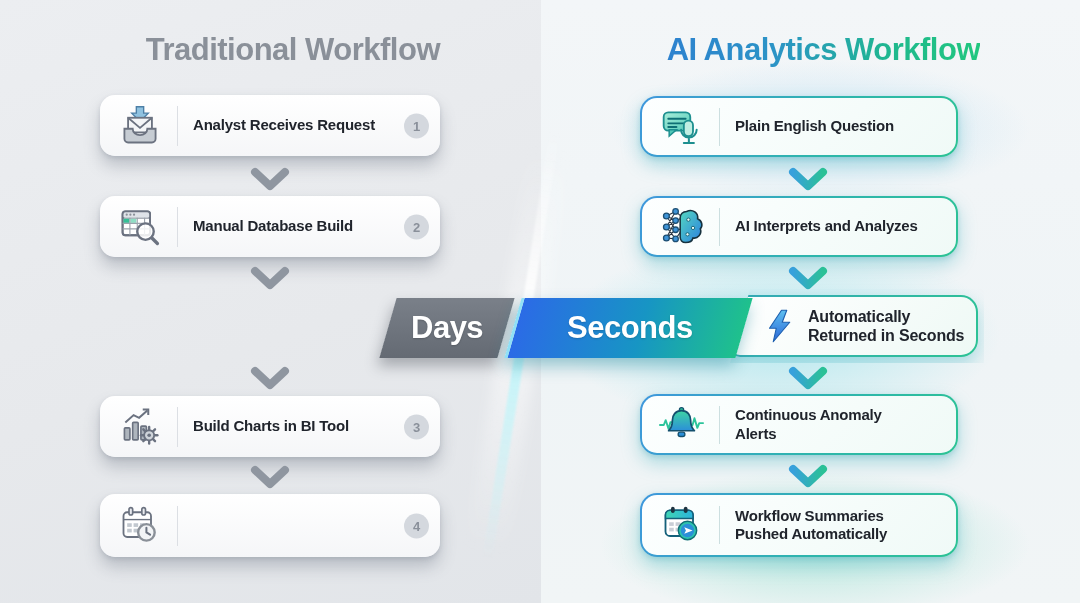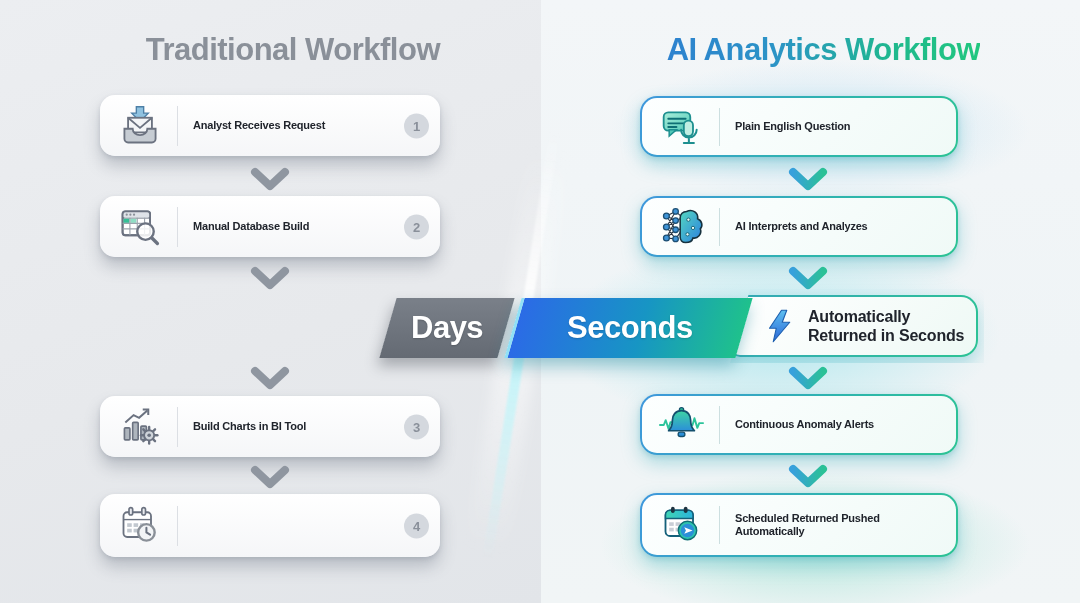--- a/index.html
+++ b/index.html
@@ -44,21 +44,21 @@
   .card-r-outer{position:absolute;left:640px;width:318px;height:61px;border-radius:17px;
     background:linear-gradient(120deg,#3f97dd 0%,#2eb4ae 55%,#2cc394 100%);
     box-shadow:0 8px 18px rgba(60,175,190,.38),0 2px 5px rgba(60,150,170,.22);
     padding:0;}
   .card-r-inner{position:absolute;inset:2px;border-radius:15px;
     background:linear-gradient(135deg,#fdffff 0%,#f0faf7 100%);
     display:flex;align-items:center;}
   .icon-box{width:46px;height:46px;flex:0 0 46px;margin-left:17px;display:flex;align-items:center;justify-content:center;}
   .divider-l{width:1px;height:40px;background:#dcdfe4;margin-left:14px;}
   .divider-r{width:1px;height:38px;background:#ccdfe0;margin-left:14px;}
-  .step-label{margin-left:15px;font-size:11px;font-weight:700;color:#20242c;line-height:1.22;letter-spacing:-.2px;}
+  .step-label{margin-left:15px;font-size:15px;font-weight:700;color:#20242c;line-height:1.22;letter-spacing:-.2px;}
   .nowrap{white-space:nowrap;}
   .w150{max-width:150px;}
   .w205{max-width:205px;}
   .badge{position:absolute;right:11px;top:50%;transform:translateY(-50%);
     width:25px;height:25px;border-radius:50%;background:#d4d8de;
     color:#8a909a;font-size:13px;font-weight:700;
     display:flex;align-items:center;justify-content:center;}
 
   .chev{position:absolute;width:44px;height:26px;}
 
@@ -343,17 +343,17 @@
               <rect x="24" y="21" width="5" height="4"></rect>
             <rect x="10" y="27" width="5" height="4"></rect>
               <rect x="17" y="27" width="5" height="4"></rect>
           </g>
           <circle cx="30" cy="30" r="10" fill="#2cc4ae" stroke="#0f6f75" stroke-width="1.6"></circle>
           <circle cx="30" cy="30" r="7.3" fill="#2b8fd8"></circle>
           <path d="M26.5 26.5 l9 3.5 -9 3.5 1.8 -3.5 z" fill="#ffffff"></path>
         </svg>
       </div>
       <div class="divider-r"></div>
-      <div class="step-label w205">Scheduled Returned Pushed Automatically</div>
+      <div class="step-label w205">Workflow Summaries Pushed Automatically</div>
     </div>
   </div>
 
 </div>
 
 </body></html>

